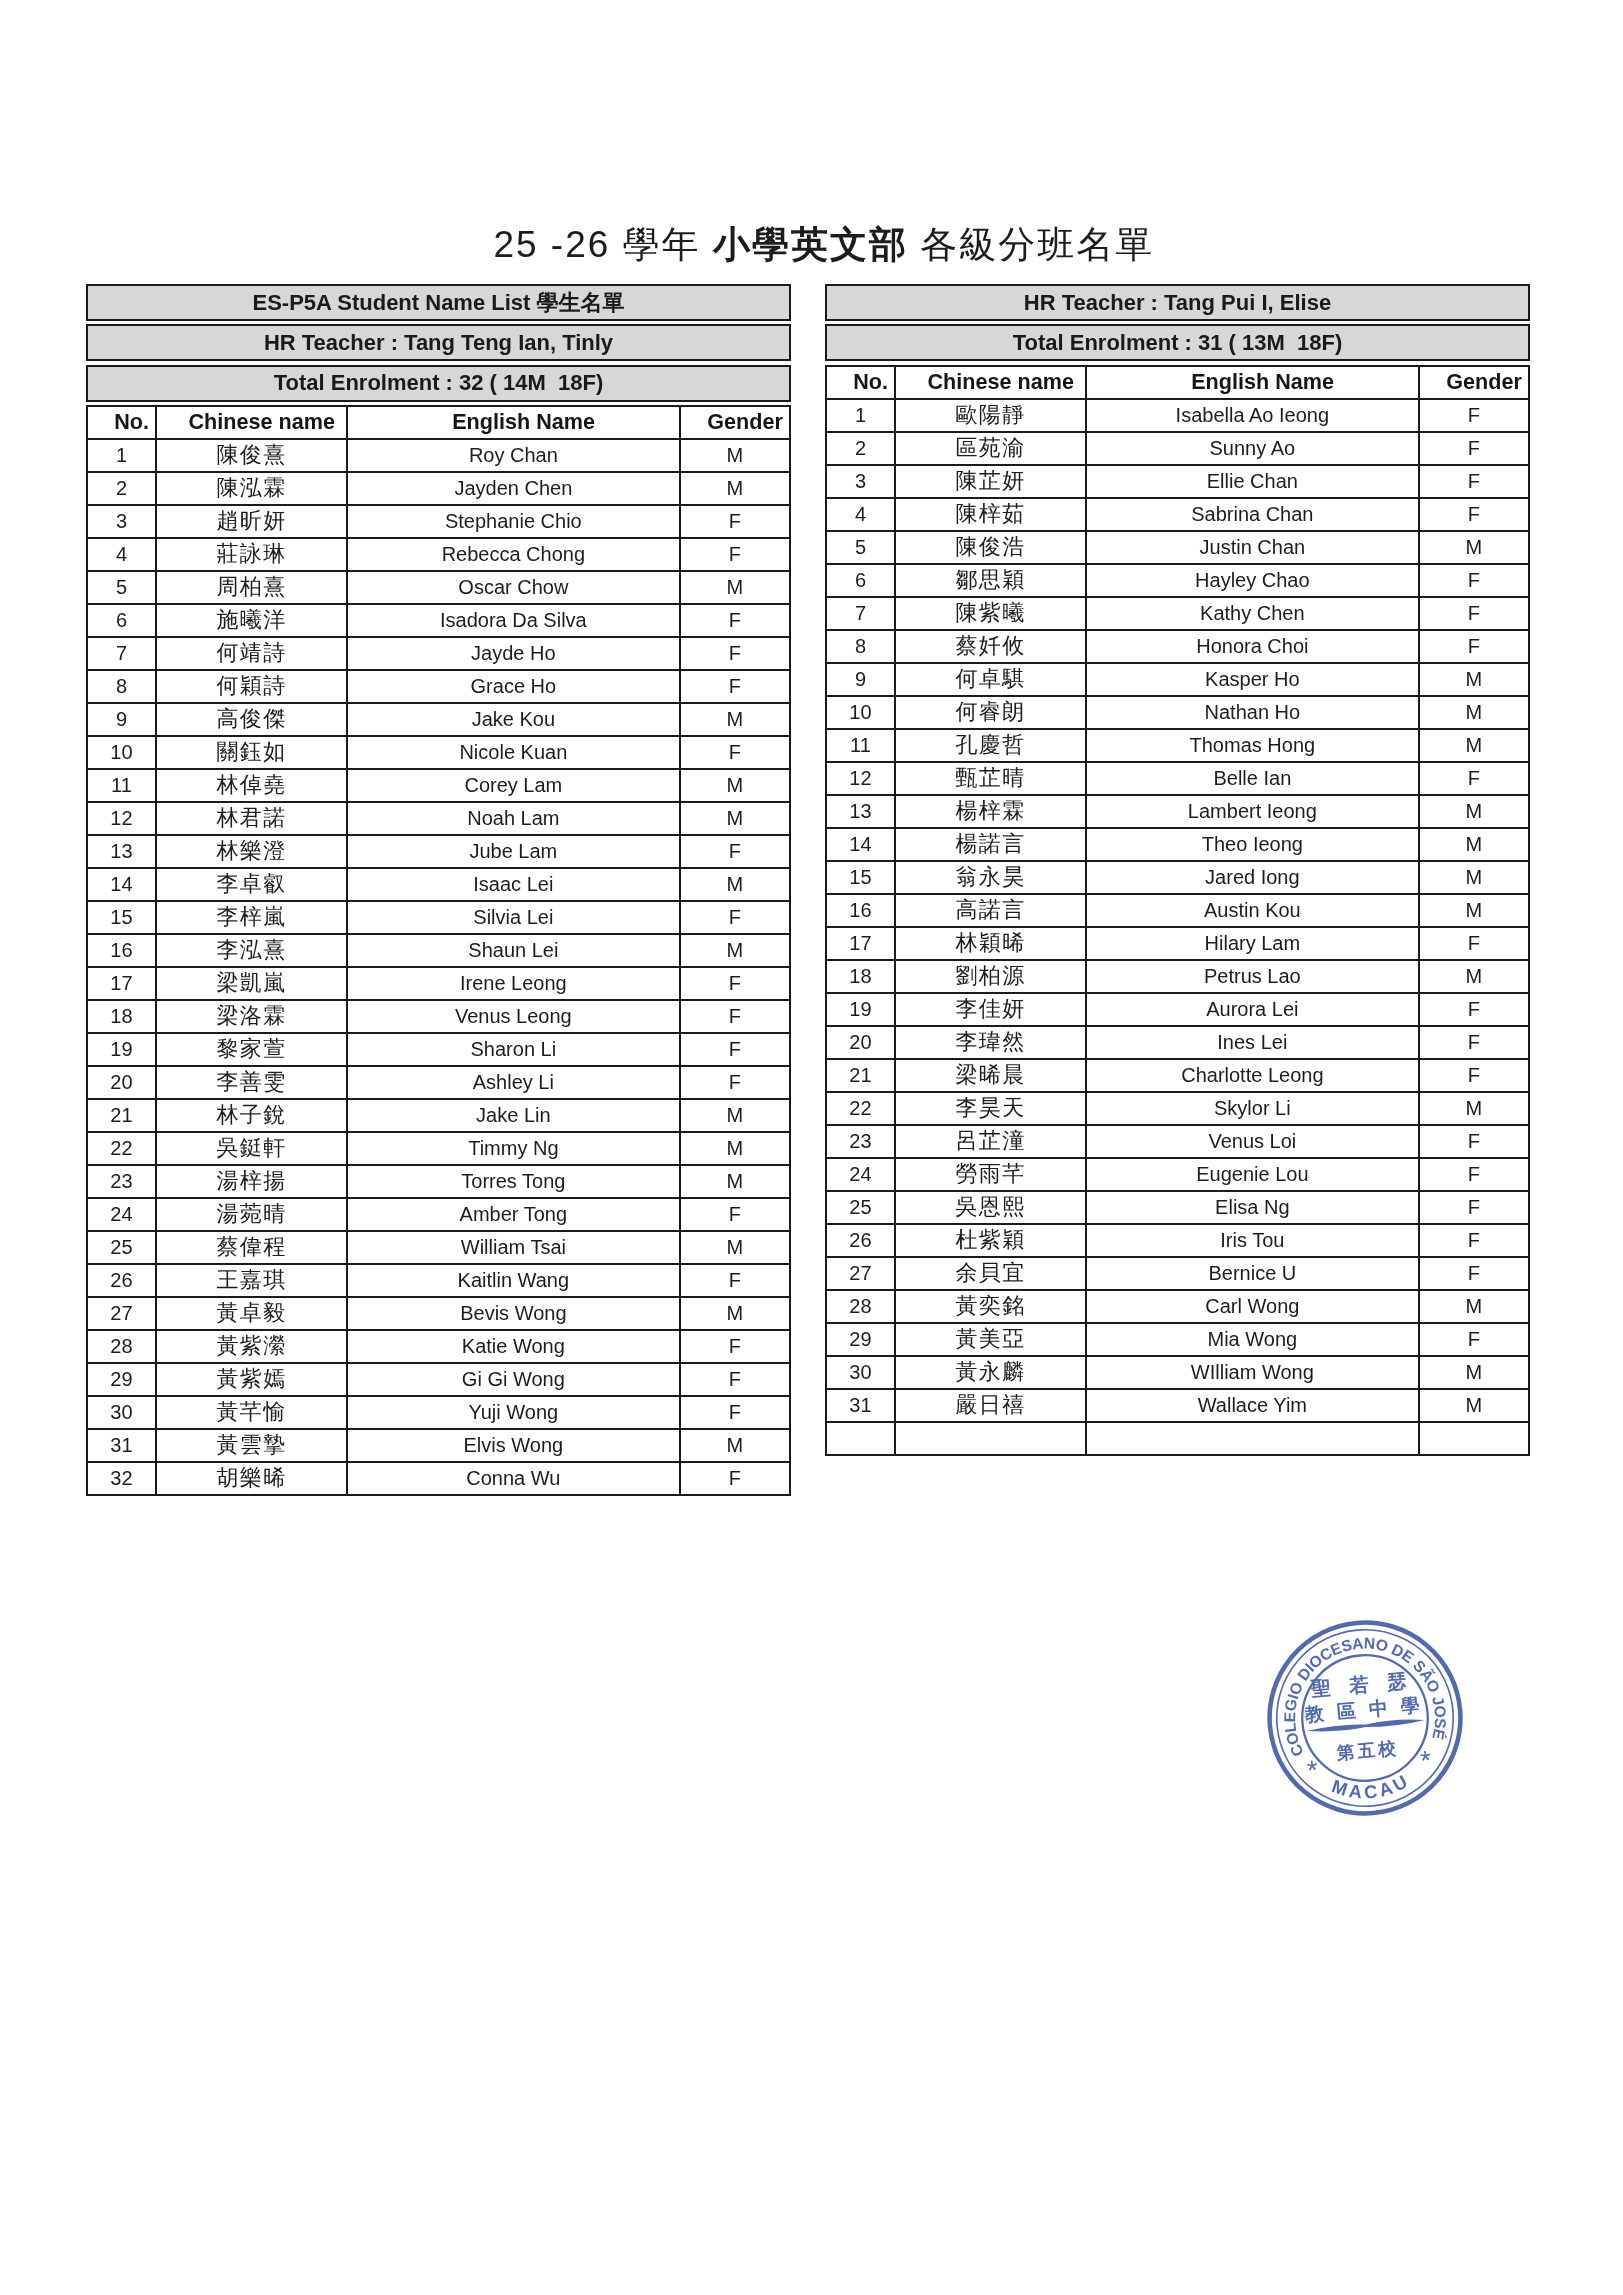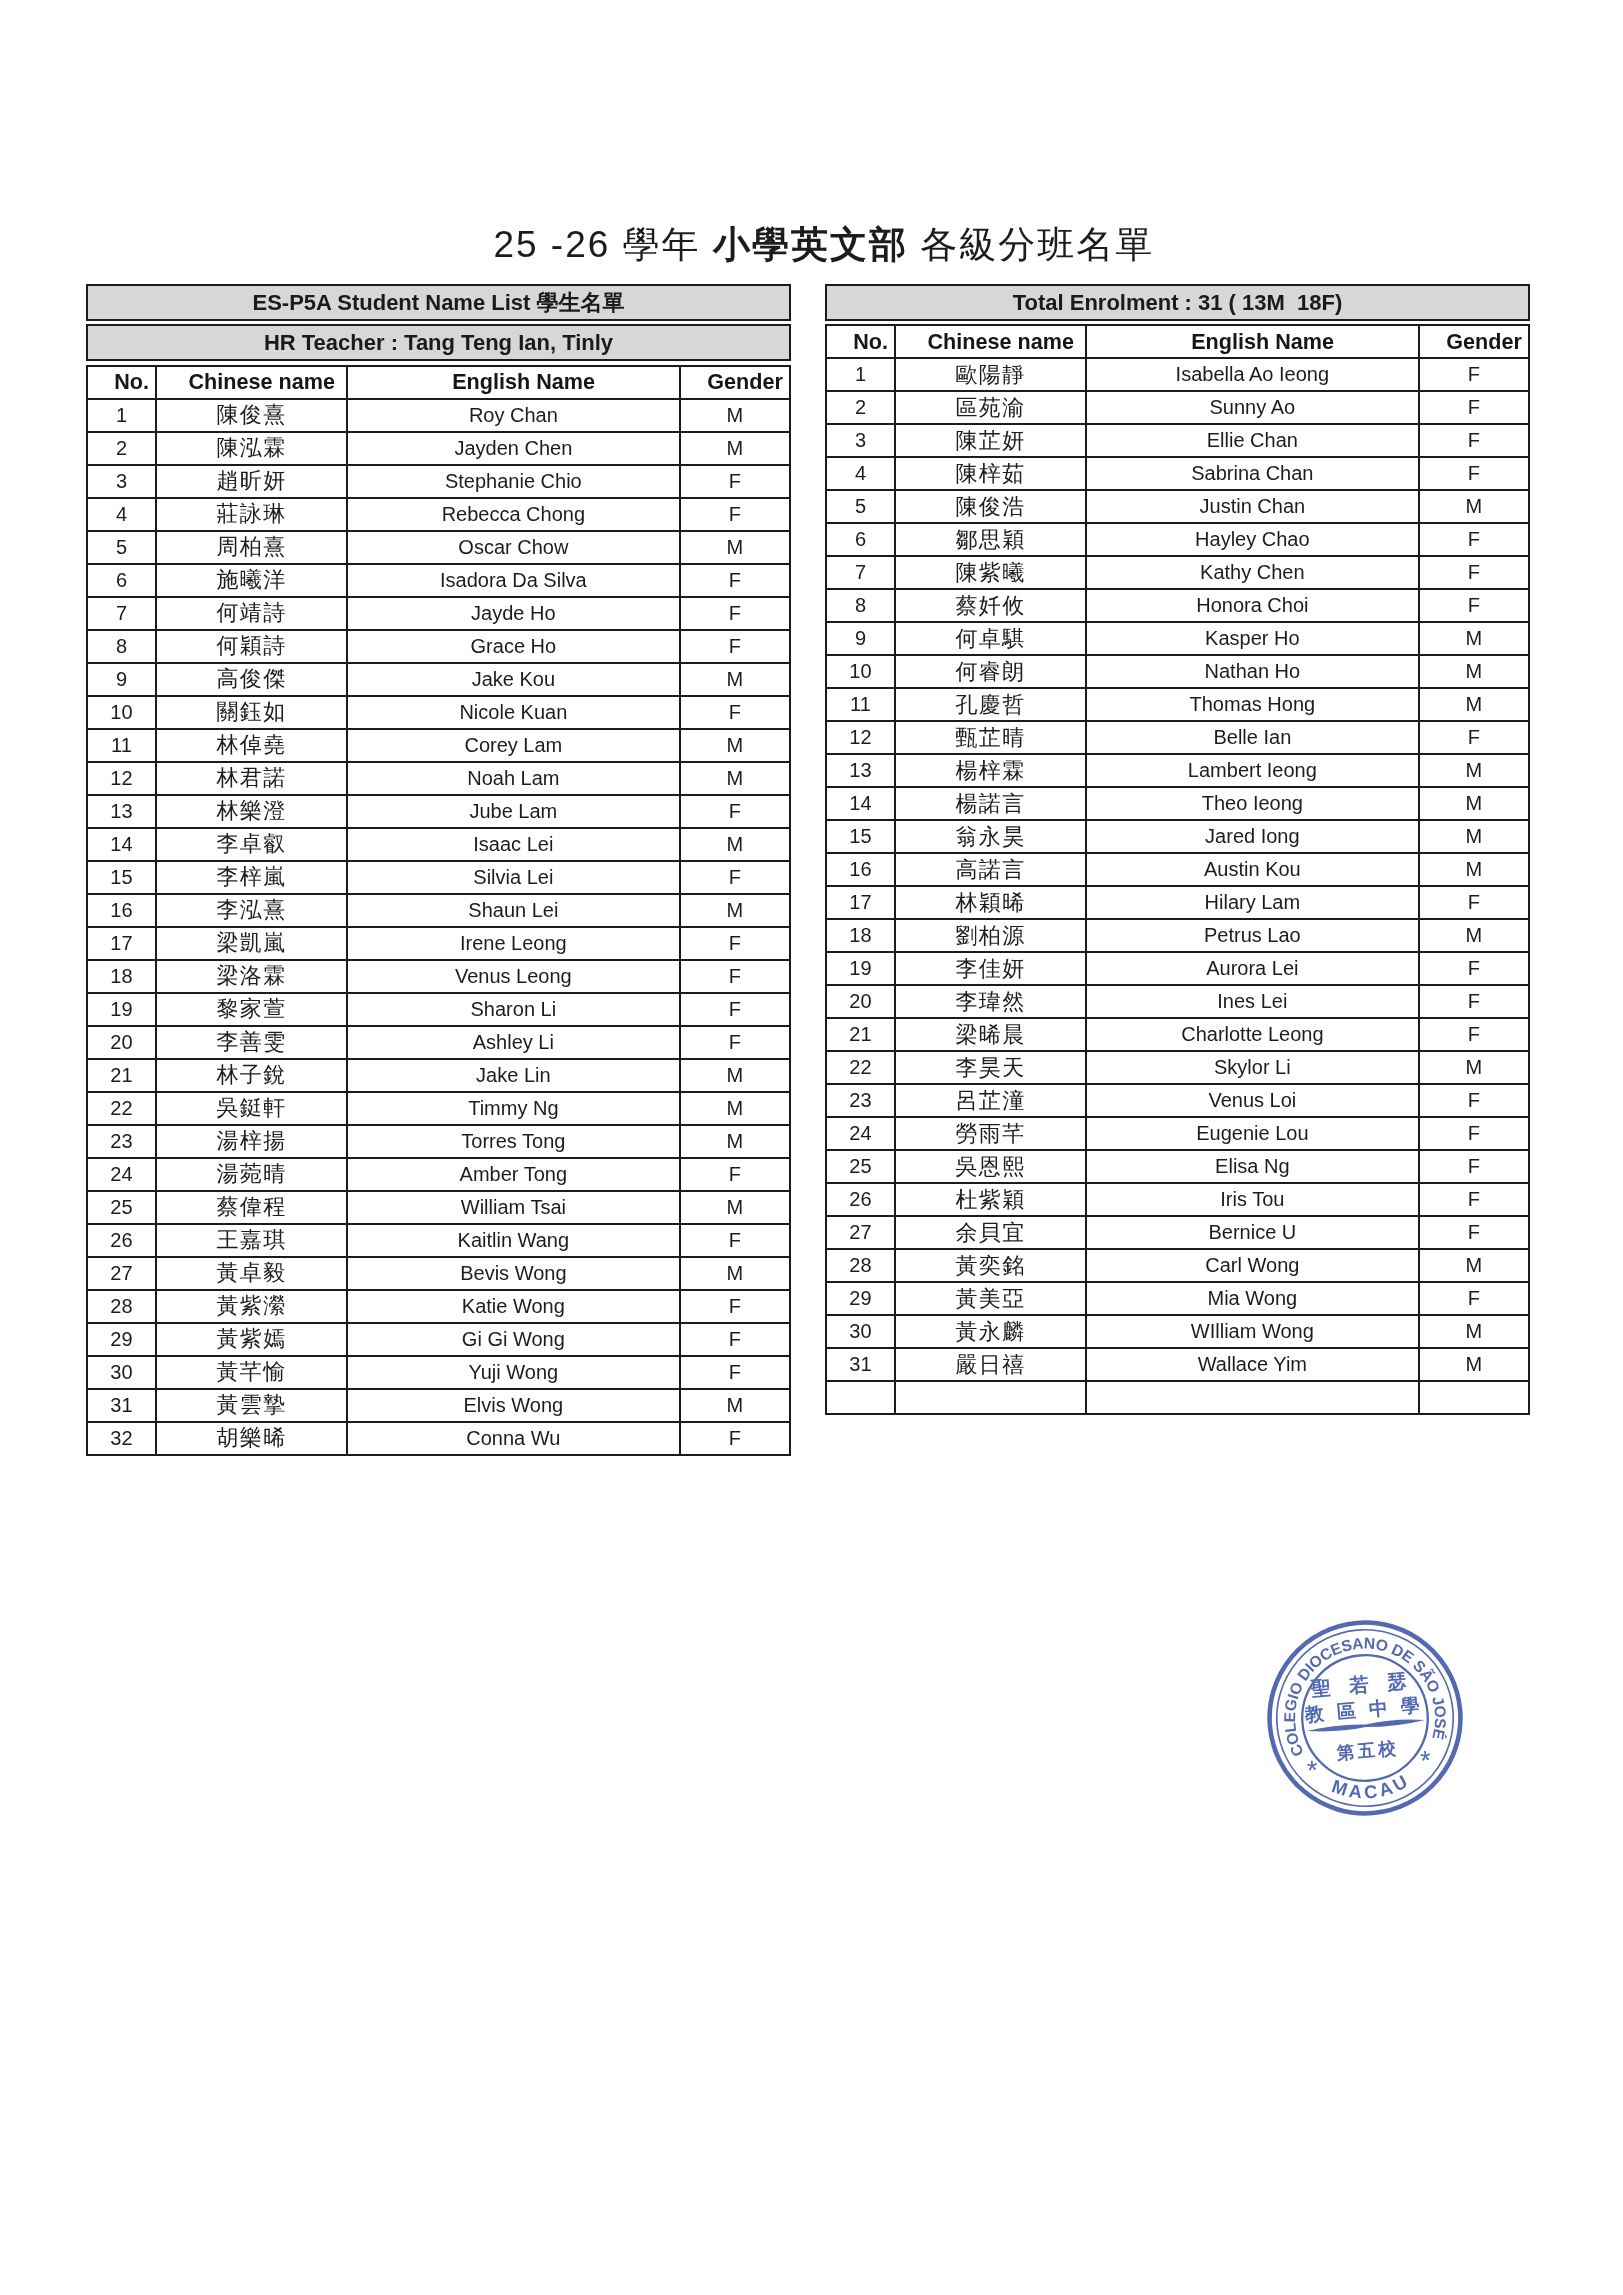--- a/index.html
+++ b/index.html
@@ -63,20 +63,21 @@
 
 <div class="page-title">
   <span class="t-normal">25 -26 學年 </span><span class="t-bold">小學英文部</span><span class="t-normal"> 各級分班名單</span>
 </div>
 
 <div class="tables-wrap">
 
   <div class="stable">
     <div class="bar">ES-P5A Student Name List 學生名單</div>
     <div class="bar">HR Teacher : Tang Teng Ian, Tinly</div>
+    <div class="bar">Total Enrolment : 32 ( 14M  18F)</div>
     <table class="roster">
       <thead>
         <tr>
           <th class="w-no">No.</th>
           <th class="w-cn">Chinese name</th>
           <th class="w-en">English Name</th>
           <th class="w-gd">Gender</th>
         </tr>
       </thead>
       <tbody>
@@ -270,20 +271,21 @@
             <td class="c0 w-no">32</td>
             <td class="c1 w-cn">胡樂晞</td>
             <td class="c2 w-en">Conna Wu</td>
             <td class="c3 w-gd">F</td>
           </tr>
         </tbody>
     </table>
   </div>
 
   <div class="stable">
+    <div class="bar">HR Teacher : Tang Pui I, Elise</div>
     <div class="bar">Total Enrolment : 31 ( 13M  18F)</div>
     <table class="roster">
       <thead>
         <tr>
           <th class="w-no">No.</th>
           <th class="w-cn">Chinese name</th>
           <th class="w-en">English Name</th>
           <th class="w-gd">Gender</th>
         </tr>
       </thead>

